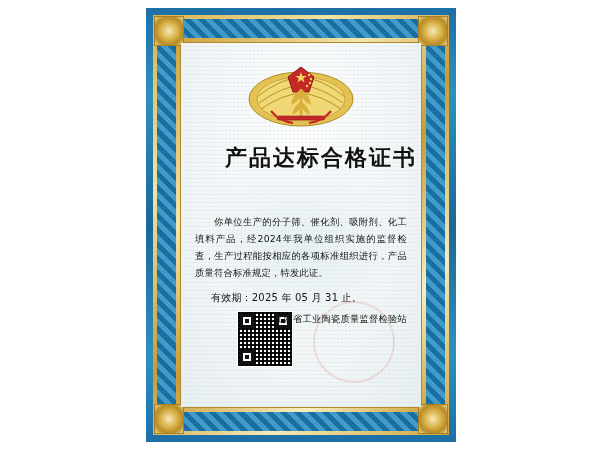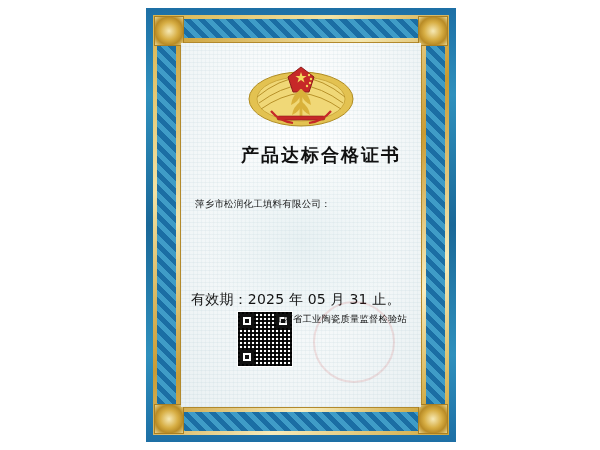--- a/index.html
+++ b/index.html
@@ -121,21 +121,21 @@
   }
 
   
   .cert-title {
     position: absolute;
     left: 0;
     right: 0;
     top: 100px;
     text-align: center;
     font-family: "DejaVu Serif", serif;
-    font-size: 18px;
+    font-size: 22px;
     font-weight: bold;
     letter-spacing: 2px;
     color: #111111;
     padding-left: 40px;
   }
 
   .cert-number {
     position: absolute;
     right: 16px;
     top: 134px;
@@ -161,23 +161,23 @@
     font-size: 9.3px;
     line-height: 17px;
     color: #141414;
     text-align: justify;
     text-indent: 19px;
     letter-spacing: 0.2px;
   }
 
   .validity {
     position: absolute;
-    left: 10px;
+    left: 30px;
     top: 248px;
-    font-size: 14px;
+    font-size: 10px;
     color: #141414;
     letter-spacing: 0.2px;
   }
 
   .qr {
     position: absolute;
     left: 56px;
     top: 268px;
     width: 56px;
     height: 56px;
@@ -287,22 +287,22 @@
             <path d="M60 42 q8 6 9 14 q-7 -3 -9 -9 z"></path>
           </g>
           <rect x="36" y="57" width="48" height="4" rx="2" fill="#c62828" stroke="#8e1b1b" stroke-width="0.6"></rect>
           <path d="M30 52 q8 10 22 12 M90 52 q-8 10 -22 12" stroke="#c62828" stroke-width="2.2" fill="none"></path>
         </svg>
       </div>
 
       <div class="cert-title">产品达标合格证书</div>
 
 
-      <div class="recipient">萍乡市松润化工填料有限公司：</div>
-
+
+      <div class="body-text">你单位生产的分子筛、催化剂、吸附剂、化工填料产品，经2024年我单位组织实施的监督检查，生产过程能按相应的各项标准组织进行，产品质量符合标准规定，特发此证。</div>
 
       <div class="validity">
         <span>有效期：</span><span>2025 年 05 月 31 止。</span>
       </div>
 
       <div class="qr">
         <div class="finder tl"></div>
         <div class="finder tr"></div>
         <div class="finder bl"></div>
       </div>

